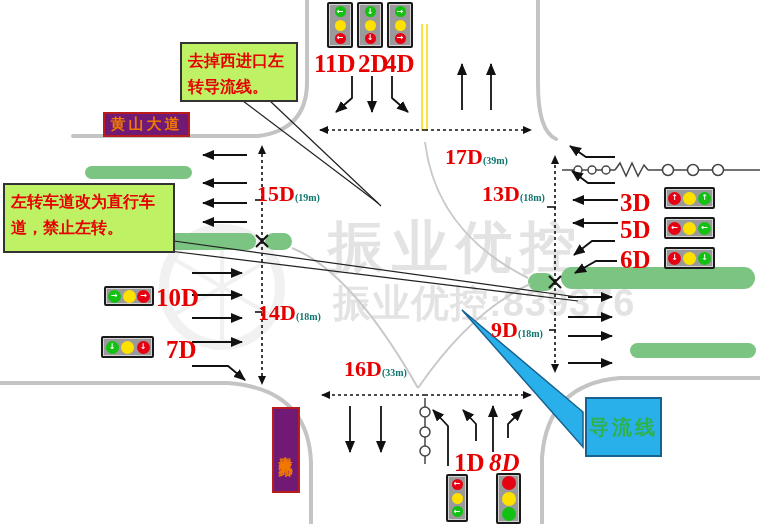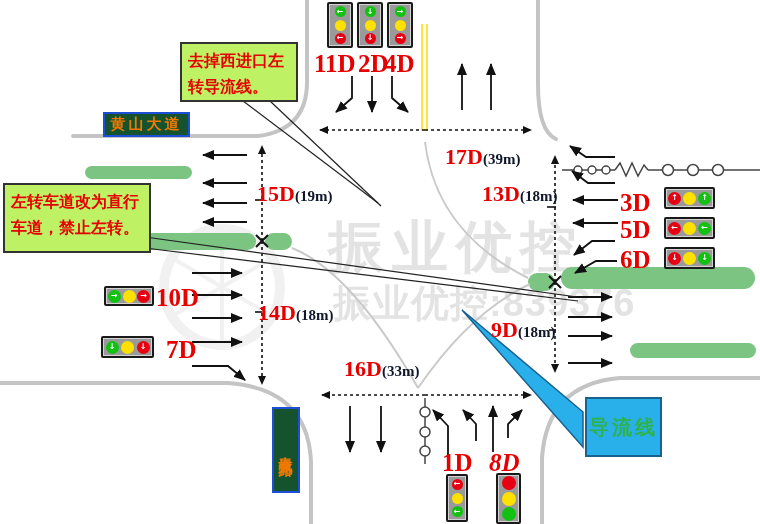--- a/index.html
+++ b/index.html
@@ -5,38 +5,38 @@
   html,body{margin:0;padding:0;background:#fff;}
   .stage{position:relative;width:760px;height:524px;background:#ffffff;overflow:hidden;
          font-family:"Liberation Sans",sans-serif;}
   .stage svg{position:absolute;left:0;top:0;}
   
   .wm1{position:absolute;left:328px;top:210px;font-size:56px;font-weight:bold;
        color:rgba(188,188,188,.42);letter-spacing:8px;white-space:nowrap;}
   .wm2{position:absolute;left:333px;top:278px;font-size:38px;font-weight:bold;
        color:rgba(196,196,196,.48);letter-spacing:1px;white-space:nowrap;}
   
-  .roadsign{position:absolute;background:#14532d;border:2px solid #1d4ed8;color:#f07800;
+  .roadsign{position:absolute;background:#701a75;border:2px solid #b91c1c;color:#f07800;
             font-weight:bold;display:flex;align-items:center;justify-content:center;
             box-sizing:border-box;}
   .roadsign.h{letter-spacing:3px;font-size:15px;}
   .roadsign.v{writing-mode:vertical-lr;letter-spacing:2px;font-size:14px;}
   
   .note{position:absolute;background:#bef264;border:2px solid #333;color:#e60000;
         font-weight:bold;font-size:16px;line-height:1.6;padding:4px 6px;
         box-sizing:border-box;}
   
   .divbox{position:absolute;background:#29b0ea;border:2px solid #17628f;color:#2eb24a;
           font-weight:bold;font-size:20px;letter-spacing:3px;display:flex;
           align-items:center;justify-content:center;box-sizing:border-box;}
   
   .det{position:absolute;font-family:"Liberation Serif",serif;font-weight:bold;
        white-space:nowrap;line-height:1;}
   .did{color:#e60000;font-size:22px;}
-  .dm{color:#0f172a;font-size:15px;text-align:right;}
+  .dm{color:#0f766e;font-size:10px;text-align:right;}
   
   .slabel{position:absolute;font-family:"Liberation Serif",serif;font-weight:bold;
           color:#e60000;font-size:25px;line-height:1;white-space:nowrap;}
   
   .tl{position:absolute;background:#9a9a9a;border:2px solid #1a1a1a;border-radius:2px;
       display:flex;align-items:center;justify-content:space-evenly;box-sizing:border-box;
       box-shadow:inset 0 0 0 1px #d2d2d2;}
   .tl.v{flex-direction:column;}
   .tl.h{flex-direction:row;}
   .bulb{width:11px;height:11px;border-radius:50%;display:flex;align-items:center;
@@ -174,21 +174,21 @@
       <line x1="145" y1="248" x2="578" y2="301"></line>
     </g>
 
     <polygon points="462,310 583,412 583,447" fill="#29b0ea" stroke="#17628f" stroke-width="1.5"></polygon>
   </svg>
 
   <div class="roadsign h" style="left:103px;top:112px;width:87px;height:25px;">黄山大道</div>
   <div class="roadsign v" style="left:272px;top:407px;width:28px;height:86px;">青枫北路</div>
 
   <div class="note" style="left:180px;top:42px;width:118px;height:60px;">去掉西进口左转导流线。</div>
-  <div class="note" style="left:3px;top:183px;width:148px;height:70px;">左转车道改为直行车道，禁止左转。</div>
+  <div class="note" style="left:3px;top:183px;width:172px;height:70px;">左转车道改为直行车道，禁止左转。</div>
   <div class="divbox" style="left:585px;top:397px;width:77px;height:60px;">导流线</div>
 
   <div class="det" style="left:257px;top:183px;">
     <span class="did">15D</span><span class="dm">(19m)</span>
   </div>
   <div class="det" style="left:258px;top:302px;">
     <span class="did">14D</span><span class="dm">(18m)</span>
   </div>
   <div class="det" style="left:445px;top:146px;">
     <span class="did">17D</span><span class="dm">(39m)</span>
@@ -204,21 +204,21 @@
   </div>
 
   <div class="slabel" style="left:314px;top:51px;">11D</div>
   <div class="slabel" style="left:358px;top:51px;text-align:right;">2D</div>
   <div class="slabel" style="left:384px;top:51px;">4D</div>
   <div class="slabel" style="left:620px;top:190px;">3D</div>
   <div class="slabel" style="left:620px;top:217px;">5D</div>
   <div class="slabel" style="left:620px;top:247px;">6D</div>
   <div class="slabel" style="left:156px;top:285px;">10D</div>
   <div class="slabel" style="left:166px;top:337px;">7D</div>
-  <div class="slabel" style="left:442px;top:450px;">1D</div>
+  <div class="slabel" style="left:454px;top:450px;">1D</div>
   <div class="slabel" style="left:489px;top:450px;font-style:italic;">8D</div>
 
   <div class="tl v" style="left:327px;top:2px;width:26px;height:46px;">
     <span class="bulb green">←</span>
     <span class="bulb yellow"></span>
     <span class="bulb red">←</span>
   </div>
   <div class="tl v" style="left:357px;top:2px;width:26px;height:46px;">
     <span class="bulb green">↓</span>
     <span class="bulb yellow"></span>

